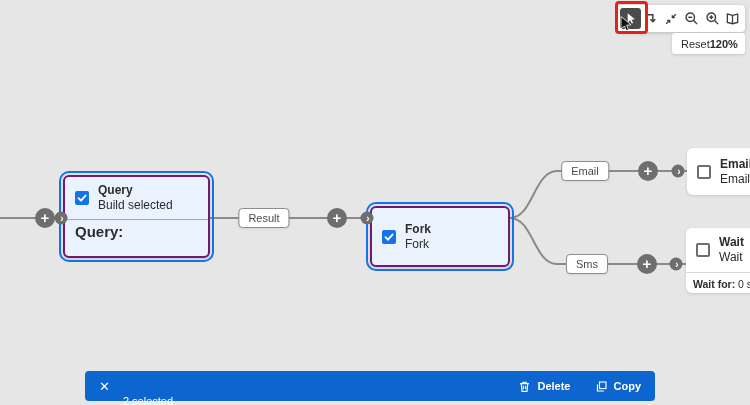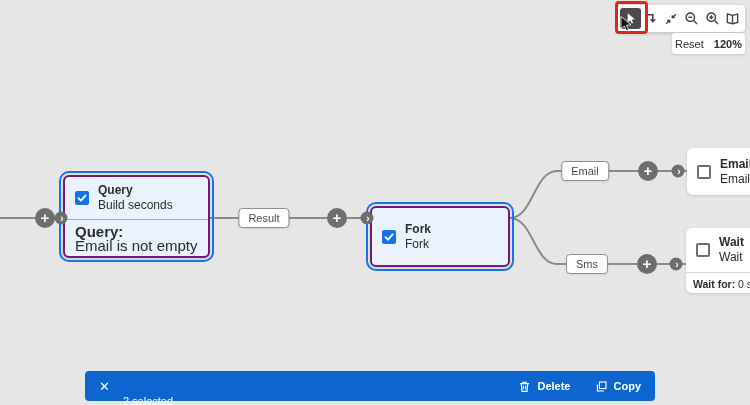--- a/index.html
+++ b/index.html
@@ -52,21 +52,21 @@
              display:flex; align-items:center; justify-content:space-around; padding:0 2px; }
   .tool { width:21px; height:21px; border-radius:3px;
           display:flex; align-items:center; justify-content:center; }
   .tool.selected { background:#4b4b4b; }
   .red-box { position:absolute; left:615px; top:1px; width:33px; height:33px;
              border:3px solid #e2231a; border-radius:4px; pointer-events:none; }
   .cursor { position:absolute; left:620px; top:16px; pointer-events:none; }
   .zoom-panel { position:absolute; left:672px; top:33px; width:73px; height:21px;
              background:#fff; border-radius:3px; box-shadow:0 1px 3px rgba(0,0,0,.15);
              display:flex; align-items:center; justify-content:space-between;
-             padding:0 3px; font-size:11px; }
+             padding:0 9px; font-size:11px; }
   .zoom-panel .pct { font-weight:bold; }
 
   
   .selbar { position:absolute; left:85px; top:371px; width:570px; height:30px;
             background:#0d66d0; border-radius:4px; display:flex; align-items:center;
             color:#fff; font-size:11px; }
   .selbar .close { margin-left:14px; font-size:13px; font-weight:bold; cursor:default; }
   .selbar .count { margin-left:13px; font-weight:normal;margin-top:29px; }
   .selbar .actions { margin-left:auto; margin-right:14px; display:flex; gap:24px;text-align:right; }
   .selbar .actbtn { display:flex; align-items:center; gap:6px; font-weight:bold; }
@@ -89,27 +89,26 @@
 
 <div class="node selected has-detail" style="left:63px; top:175px; width:147px; height:83px;">
   <div class="node-head">
     <div class="cbx checked">
       <svg width="10" height="10" viewBox="0 0 10 10">
           <path d="M1.5 5.2 L4 7.7 L8.7 2.4" stroke="#fff" stroke-width="1.8" fill="none" stroke-linecap="round"></path>
         </svg>
     </div>
     <div>
       <div class="ttl">Query</div>
-      <div class="sub">Build seconds</div>
+      <div class="sub">Build selected</div>
     </div>
   </div>
   <div class="divider"></div>
   <div class="detail">
     <div class="dlabel">Query:</div>
-    <div class="dvalue">Email is not empty</div>
   </div>
 </div>
 
 <div class="node selected" style="left:370px; top:206px; width:140px; height:61px;">
   <div class="node-head">
     <div class="cbx checked">
       <svg width="10" height="10" viewBox="0 0 10 10">
           <path d="M1.5 5.2 L4 7.7 L8.7 2.4" stroke="#fff" stroke-width="1.8" fill="none" stroke-linecap="round"></path>
         </svg>
     </div>

